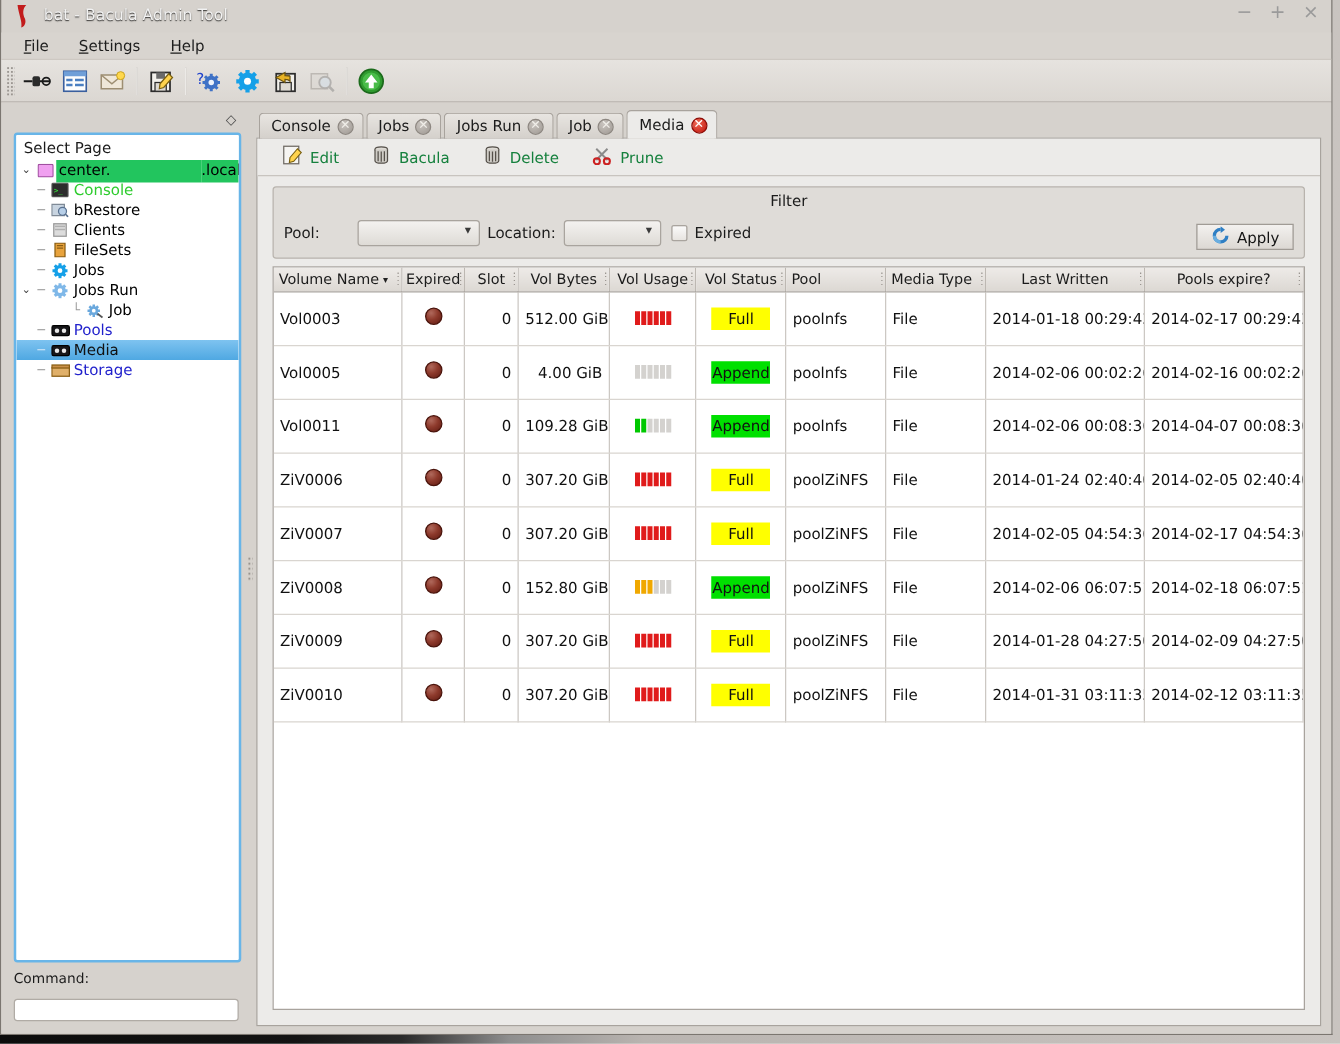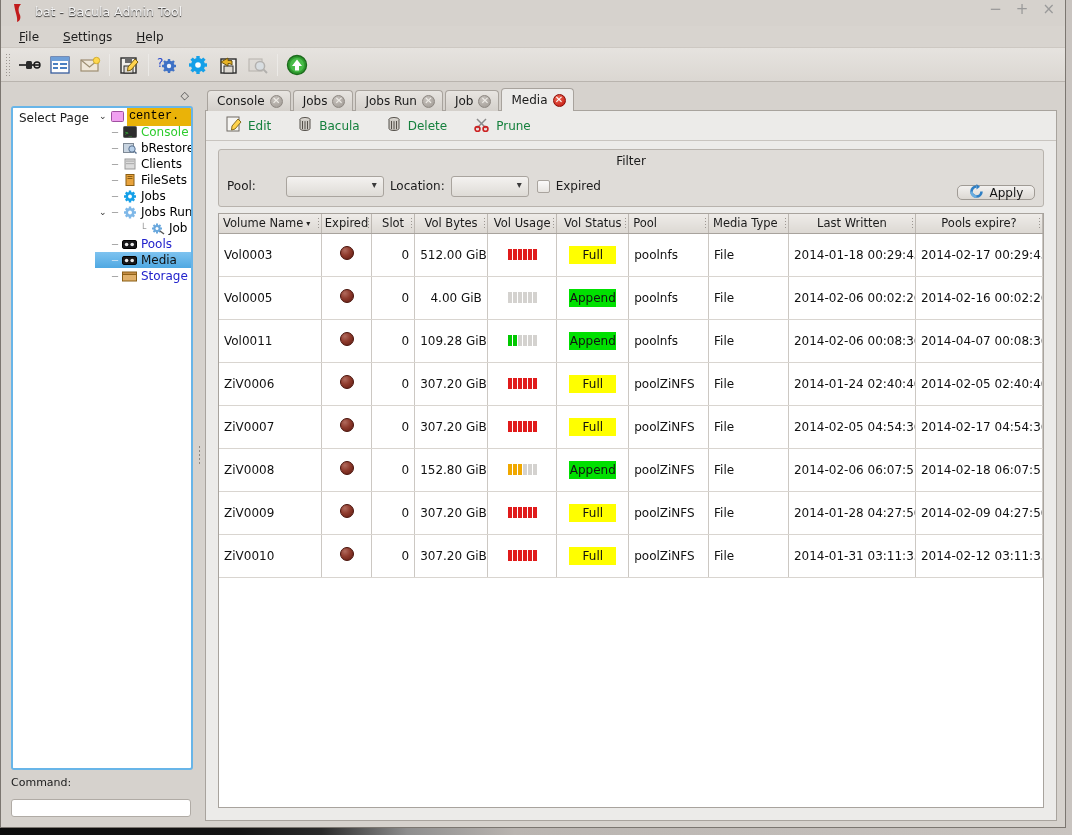--- a/index.html
+++ b/index.html
@@ -100,21 +100,21 @@
     height: 20px; position: relative;
   }
   #dock-float {
     position: absolute; right: 4px; top: 3px;
     font-size: 11px; color: #4a4a4a;
   }
   #tree-panel {
     flex: 1; min-height: 0;
     border: 2px solid #68b5e8; border-radius: 3px;
     background: #ffffff;
-    display: flex; flex-direction: row;
+    display: flex; flex-direction: column;
     overflow: hidden;
   }
   #tree-header {
     padding: 3px 6px; font-size: 12px; color: #1b1b1b;
     background: #ffffff;
   }
   #tree {
     flex: 1; overflow: hidden; position: relative;
     font-size: 12px;
   }
@@ -127,22 +127,22 @@
     flex: none;
   }
   .tnode .tline {
     width: 12px; flex: none; text-align: center; color: #9a9a9a; font-size: 10px;
   }
   .tnode .ticon {
     width: 18px; flex: none; display: flex; align-items: center; justify-content: center;
   }
   .tnode .tlabel { padding-left: 2px; }
   .root-label {
-    background: #eab308; color: #000; padding: 3px 2px;
-    display: inline-block; min-width: 116px; font-family: Liberation Mono, monospace;
+    background: #22c55e; color: #000; padding: 3px 2px;
+    display: inline-block; min-width: 116px;
   }
   .sel-row {
     background: linear-gradient(180deg,#7ec3f0 0%,#4fa8e2 100%);
   }
 
   #cmd-area { flex: none; padding: 6px 2px 8px 0; }
   #cmd-label { font-size: 11px; color: #1b1b1b; padding-bottom: 10px; }
   #cmd-input {
     width: 180px; height: 18px;
     background: #fff; border: 1px solid #b0aba5; border-radius: 3px;
@@ -254,23 +254,23 @@
     width: 112px; height: 20px; margin-left: 8px;
     border: 1px solid #a9a49e; border-radius: 3px; background: #fff;
   }
   .checkbox {
     width: 13px; height: 13px; margin: 0 6px 0 2px;
     border: 1px solid #a9a49e; border-radius: 2px;
     background: linear-gradient(180deg,#fbfafa,#e7e4e0);
   }
   #apply-btn {
     position: absolute; right: 8px; bottom: 6px;
-    height: 15px; min-width: 78px;
+    height: 21px; min-width: 78px;
     display: flex; align-items: center; justify-content: center; gap: 6px;
-    border: 1px solid #a09b95; border-radius: 5px;
+    border: 1px solid #a09b95; border-radius: 0;
     background: linear-gradient(180deg,#f3f1ef 0%,#dcd8d3 100%);
     font-size: 12px; color: #141414; padding: 0 9px;
   }
 
   
   #tablewrap {
     flex: 1; min-height: 0; margin: 6px 12px 12px 12px;
     border: 1px solid #a8a39d;
     background: #fff; overflow: hidden;
     display: flex; flex-direction: column;

